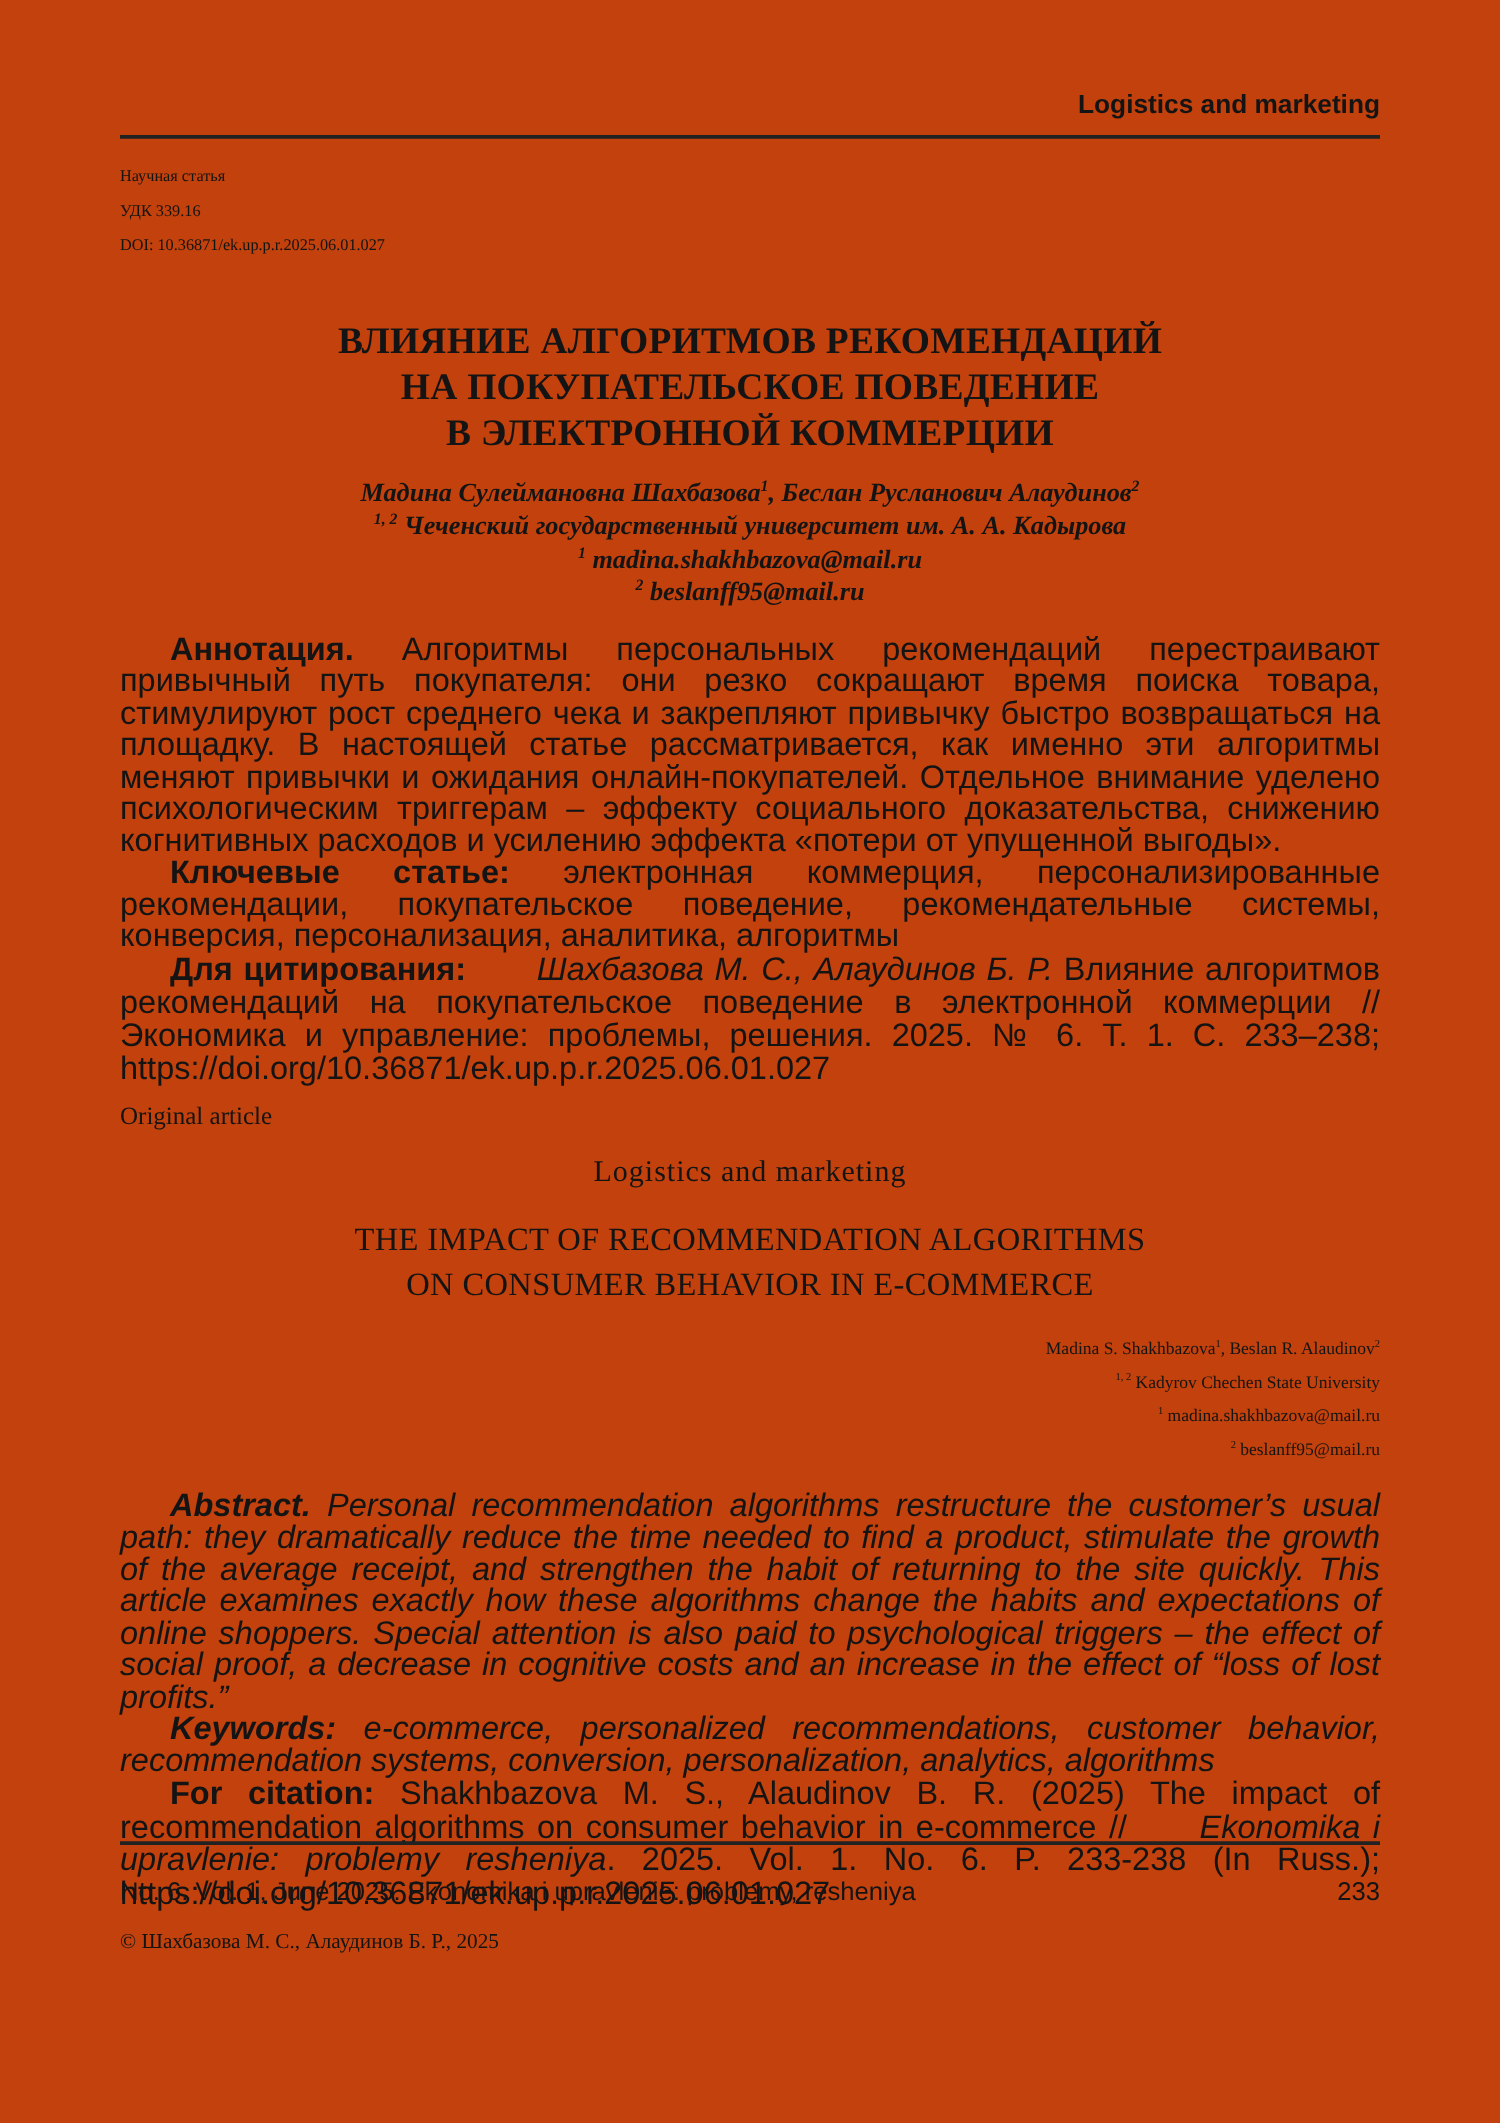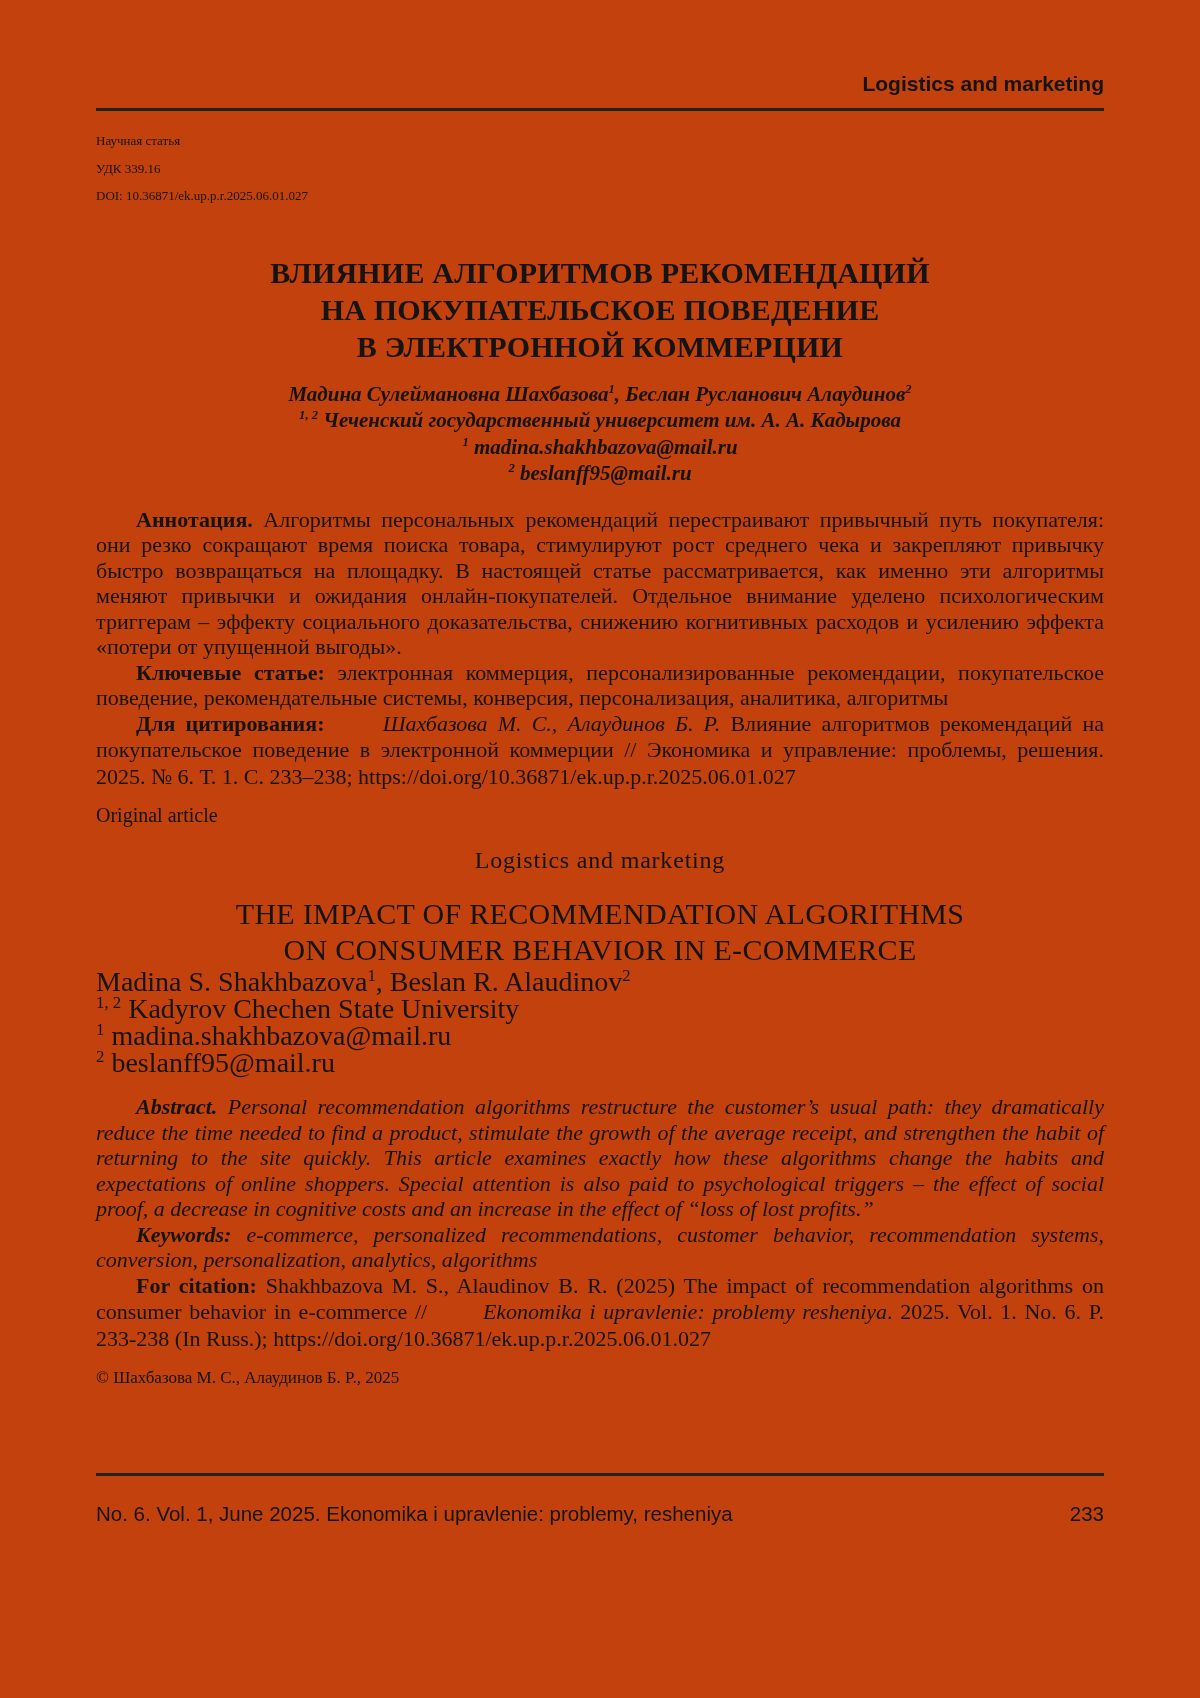--- a/index.html
+++ b/index.html
@@ -41,49 +41,50 @@
     margin-top:16px;
     text-align:center;
     font-weight:bold;
     font-style:italic;
     font-size:21px;
     line-height:26.5px;
   }
   
   .body-block {
     margin-top:20px;
-    font-family:Liberation Serif, serif;
-    font-size:22px;
+    font-family:Liberation Sans, sans-serif;
+    font-size:26px;
     line-height:25.5px;
     text-align:justify;
   }
   p.body-text { margin:0; text-indent:40px; }
   .citation {
     margin-left:40px;
     margin-top:22px;
     text-indent:0;
     line-height:26.5px;
   }
   .bold { font-weight:bold; }
   .italic { font-style:italic;margin-left:48px; }
   sup { font-size:60%; vertical-align:super; line-height:0; }
   
   .original { margin-top:14px; font-size:20px; }
   .section-en { margin-top:20px; text-align:center; font-size:24px; letter-spacing:0.8px; }
   .title-en {
     margin-top:22px;
     text-align:center;
     font-weight:normal;
-    font-size:30px;
+    font-size:26px;
     line-height:36px;
     letter-spacing:0.3px;
   }
   .authors-en {
-    text-align:left;
-    font-size:28px;
+    margin-top:20px;
+    text-align:right;
+    font-size:14px;
     line-height:27px;
   }
   .abstract-en-block { margin-top:18px; font-style:italic; }
   .abstract-en-block .bold { font-weight:bold; }
   .copyright { margin-top:16px; font-size:17px; }
   
   .footer-area { position:absolute; left:96px; right:96px; top:1473px; }
   .footer-rule { border-bottom:3px solid #222; }
   .footer-row {
     display:flex;

